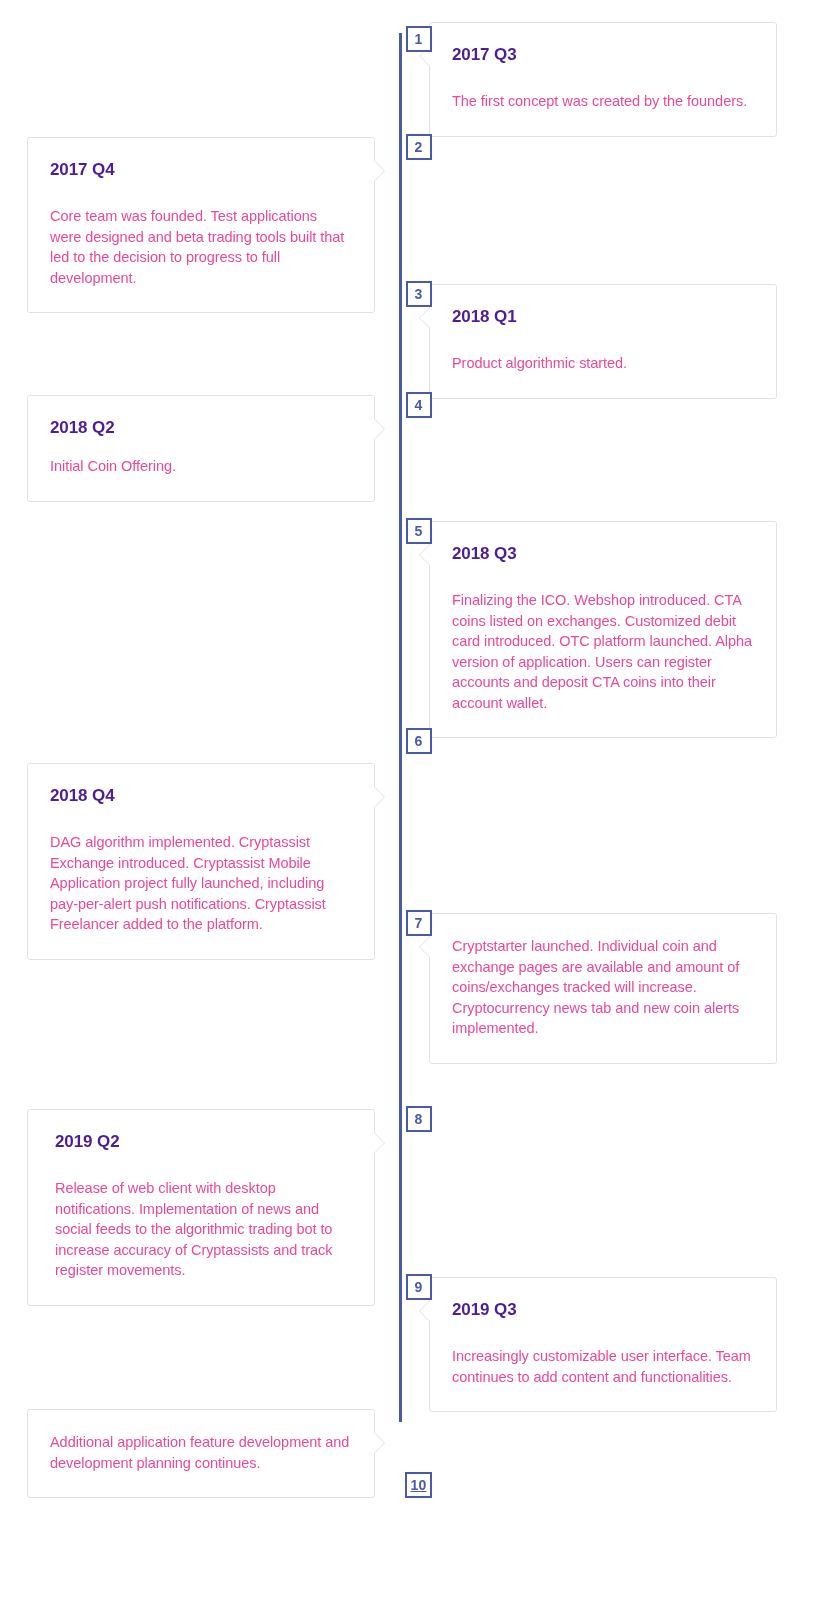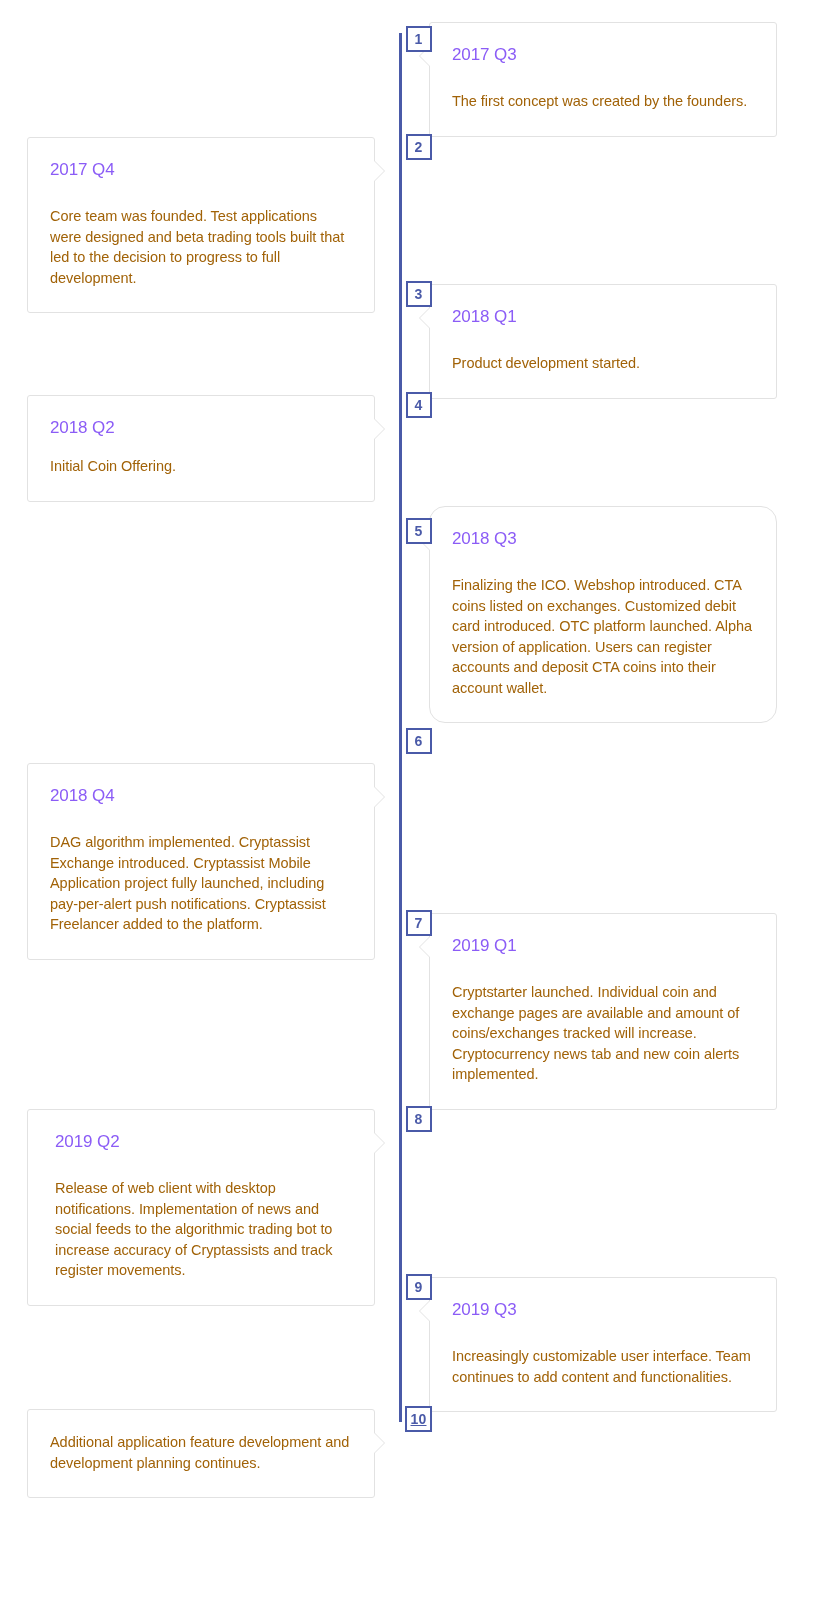--- a/index.html
+++ b/index.html
@@ -97,31 +97,31 @@
   }
   .tl-card.right .notch {
     left: -10px;
     border-right: 11px solid #ffffff;
     z-index: 2;
   }
 
   .tl-title {
     margin: 0 0 26px 0;
     font-size: 17px;
-    font-weight: 400;
-    color: #8b5cf6;
+    font-weight: 700;
+    color: #4c1d95;
     letter-spacing: -0.1px;
   }
   .tl-card.tight .tl-title { margin-bottom: 18px; }
 
   .tl-body {
     margin: 0;
     font-size: 14.5px;
     line-height: 20.5px;
-    color: #a16207;
+    color: #ec4899;
     letter-spacing: -0.05px;
   }
 </style>
 </head>
 <body>
 
 <div class="timeline">
   <div class="timeline-rail"></div>
   <div id="rows">
       <div class="tl-row" style="top: 0px;">
@@ -140,56 +140,55 @@
           <h3 class="tl-title">2017 Q4</h3>
           <p class="tl-body">Core team was founded. Test applications were designed and beta trading tools built that led to the decision to progress to full development.</p>
         </div>
         <div class="tl-badge" style="top: 134px;">2</div>
       </div>
       <div class="tl-row" style="top: 0px;">
         <div class="tl-card right" style="top: 284px;">
           <span class="notch-b"></span>
           <span class="notch"></span>
           <h3 class="tl-title">2018 Q1</h3>
-          <p class="tl-body">Product development started.</p>
+          <p class="tl-body">Product algorithmic started.</p>
         </div>
         <div class="tl-badge" style="top: 281px;">3</div>
       </div>
       <div class="tl-row" style="top: 0px;">
         <div class="tl-card left tight" style="top: 395px;">
           <span class="notch-b"></span>
           <span class="notch"></span>
           <h3 class="tl-title">2018 Q2</h3>
           <p class="tl-body">Initial Coin Offering.</p>
         </div>
         <div class="tl-badge" style="top: 392px;">4</div>
       </div>
       <div class="tl-row" style="top: 0px;">
-        <div class="tl-card right" style="top: 506px; border-radius: 16px;">
+        <div class="tl-card right" style="top: 521px;">
           <span class="notch-b"></span>
           <span class="notch"></span>
           <h3 class="tl-title">2018 Q3</h3>
           <p class="tl-body">Finalizing the ICO. Webshop introduced. CTA coins listed on exchanges. Customized debit card introduced. OTC platform launched. Alpha version of application. Users can register accounts and deposit CTA coins into their account wallet.</p>
         </div>
         <div class="tl-badge" style="top: 518px;">5</div>
       </div>
       <div class="tl-row" style="top: 0px;">
         <div class="tl-card left" style="top: 763px;">
           <span class="notch-b"></span>
           <span class="notch"></span>
           <h3 class="tl-title">2018 Q4</h3>
           <p class="tl-body">DAG algorithm implemented. Cryptassist Exchange introduced. Cryptassist Mobile Application project fully launched, including pay-per-alert push notifications. Cryptassist Freelancer added to the platform.</p>
         </div>
         <div class="tl-badge" style="top: 728px;">6</div>
       </div>
       <div class="tl-row" style="top: 0px;">
         <div class="tl-card right" style="top: 913px;">
           <span class="notch-b"></span>
           <span class="notch"></span>
-          <h3 class="tl-title">2019 Q1</h3>
           <p class="tl-body">Cryptstarter launched. Individual coin and exchange pages are available and amount of coins/exchanges tracked will increase. Cryptocurrency news tab and new coin alerts implemented.</p>
         </div>
         <div class="tl-badge" style="top: 910px;">7</div>
       </div>
       <div class="tl-row" style="top: 0px;">
         <div class="tl-card left" style="top: 1109px; padding-left: 27px;">
           <span class="notch-b"></span>
           <span class="notch"></span>
           <h3 class="tl-title">2019 Q2</h3>
           <p class="tl-body">Release of web client with desktop notifications. Implementation of news and social feeds to the algorithmic trading bot to increase accuracy of Cryptassists and track register movements.</p>
@@ -204,16 +203,16 @@
           <p class="tl-body">Increasingly customizable user interface. Team continues to add content and functionalities.</p>
         </div>
         <div class="tl-badge" style="top: 1274px;">9</div>
       </div>
       <div class="tl-row" style="top: 0px;">
         <div class="tl-card left" style="top: 1409px;">
           <span class="notch-b"></span>
           <span class="notch"></span>
           <p class="tl-body">Additional application feature development and development planning continues.</p>
         </div>
-        <div class="tl-badge" style="top: 1406px; text-decoration: underline;">10</div>
+        <div class="tl-badge" style="top: 1472px; text-decoration: underline;">10</div>
       </div>
     </div>
 </div>
 
 </body></html>

